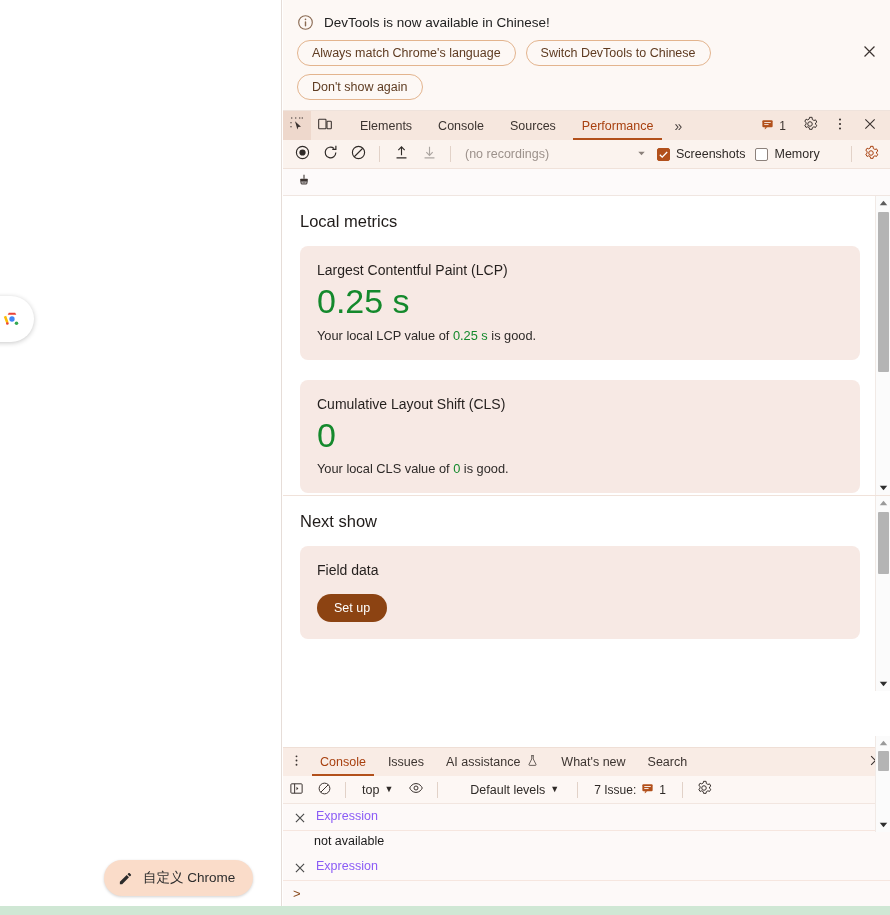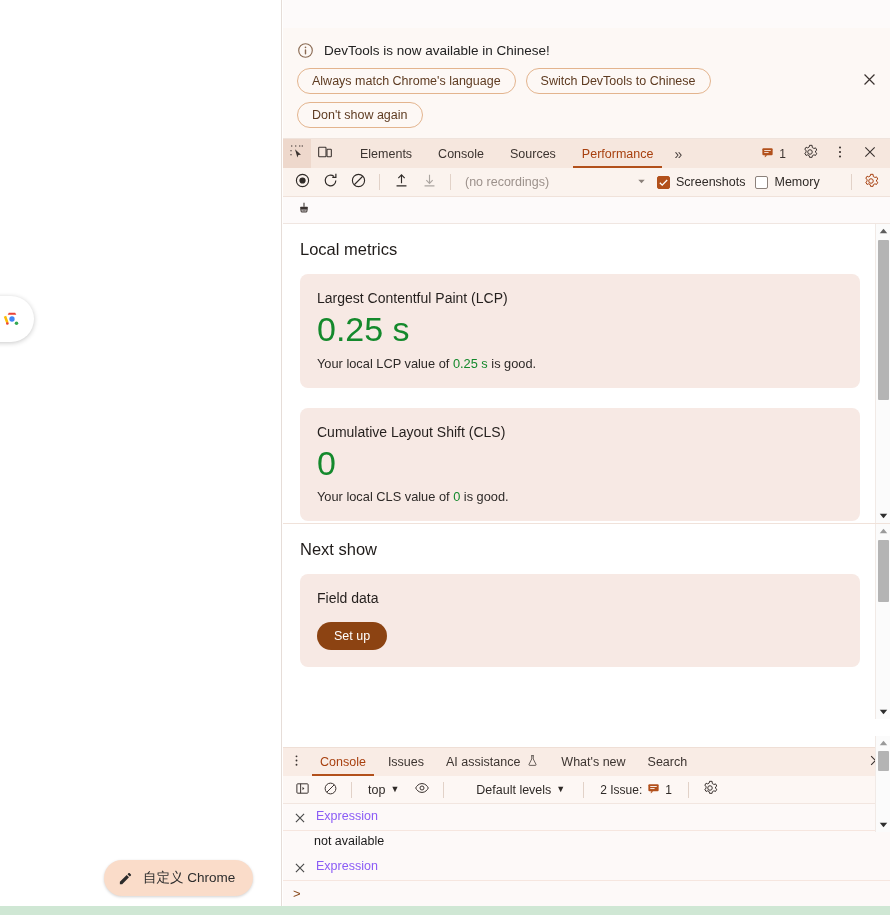--- a/index.html
+++ b/index.html
@@ -49,21 +49,20 @@
     background: #fdfafa; display: flex; flex-direction: column;
   }
 
   
   .infobar {
     position: relative;
     background: #fdf8f5;
     padding: 14px 16px 10px 14px;
     border-bottom: 1px solid #efe3dc;
     flex: 0 0 auto;
-    margin-top: 28px;
   }
   .infobar-row { display: flex; align-items: center; gap: 10px; }
   .info-icon { width: 17px; height: 17px; flex: 0 0 auto; }
   .infobar-text { font-size: 13.5px; color: #222; }
   .infobar-buttons { margin-top: 9px; display: flex; flex-wrap: wrap; gap: 8px 10px; max-width: 470px; }
   .pill {
     border: 1px solid #e3b48e; background: transparent;
     border-radius: 14px; padding: 5px 14px;
     font-size: 12.5px; color: #5e3b21; cursor: pointer;
     font-family: "Liberation Sans", sans-serif;
@@ -172,21 +171,21 @@
               border: none; background: none; cursor: pointer; }
   .dtab { padding: 0 11px; display: flex; align-items: center; gap: 6px; font-size: 12.5px;
           color: #3c3430; cursor: pointer; border: none; background: none; position: relative;
           font-family: "Liberation Sans", sans-serif; }
   .dtab.active { color: #a8400f; }
   .dtab.active::after { content:""; position: absolute; left: 3px; right: 3px; bottom: 0; height: 2px; background: #b2501b; }
   .drawer-close { margin-left: auto; width: 30px; display: flex; align-items: center; justify-content: center;
                   border: none; background: none; cursor: pointer; }
 
   .console-toolbar {
-    display: flex; align-items: center; height: 28px; padding: 0 6px; gap: 2px;
+    display: flex; align-items: center; height: 28px; padding: 0 0; gap: 2px;
     background: #fdf7f4; border-bottom: 1px solid #f2e6e0;
   }
   .ct-btn { width: 26px; height: 24px; border: none; background: none; cursor: pointer;
             display: flex; align-items: center; justify-content: center; }
   .ctx-select { display: flex; align-items: center; gap: 5px; padding: 0 8px; font-size: 12.5px;
                 color: #2f2a27; cursor: pointer; border: none; background: none;
                 font-family: "Liberation Sans", sans-serif; }
   .filter-box {
     display: flex; align-items: center; gap: 7px; background: #faf0ea; border-radius: 12px;
     height: 20px; padding: 0 12px; width: 200px; margin-left: 6px; cursor: text;
@@ -553,21 +552,21 @@
             </svg>
           </span>
         </button>
         <span class="divider"></span>
         <button class="levels">
           <span>Default levels</span>
           <span class="caret">▼</span>
         </button>
         <span class="divider"></span>
         <button class="issues-count">
-          <span>2 Issue:</span>
+          <span>7 Issue:</span>
           <span>
             <svg viewBox="0 0 24 24" width="13" height="13">
               <rect x="2.5" y="4" width="19" height="13" rx="2" fill="#b2501b"></rect>
               <path d="M7 17l0 4 4.5-4z" fill="#b2501b"></path>
               <rect x="6" y="7.5" width="12" height="1.7" fill="#fdf7f4"></rect>
               <rect x="6" y="11.3" width="8" height="1.7" fill="#fdf7f4"></rect>
             </svg>
           </span>
           <span>1</span>
         </button>

